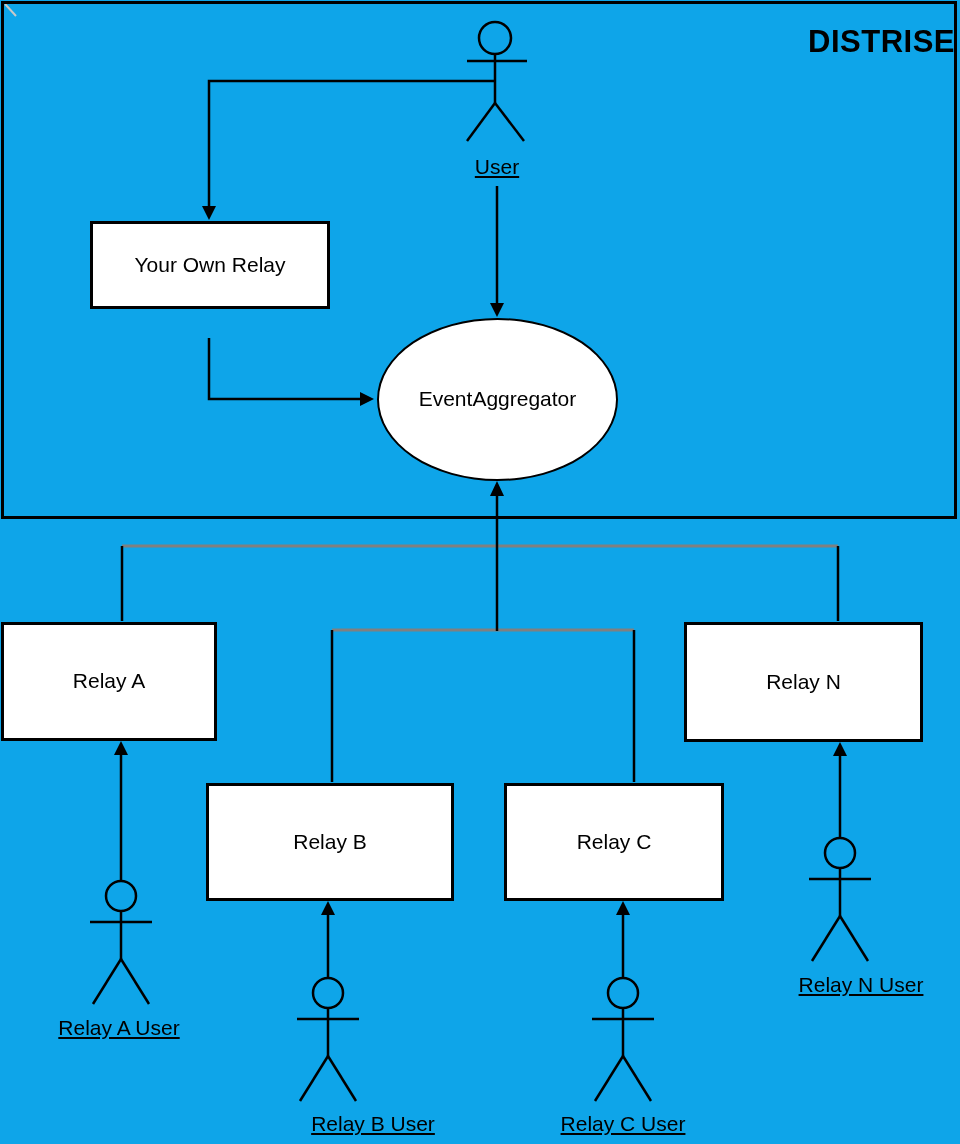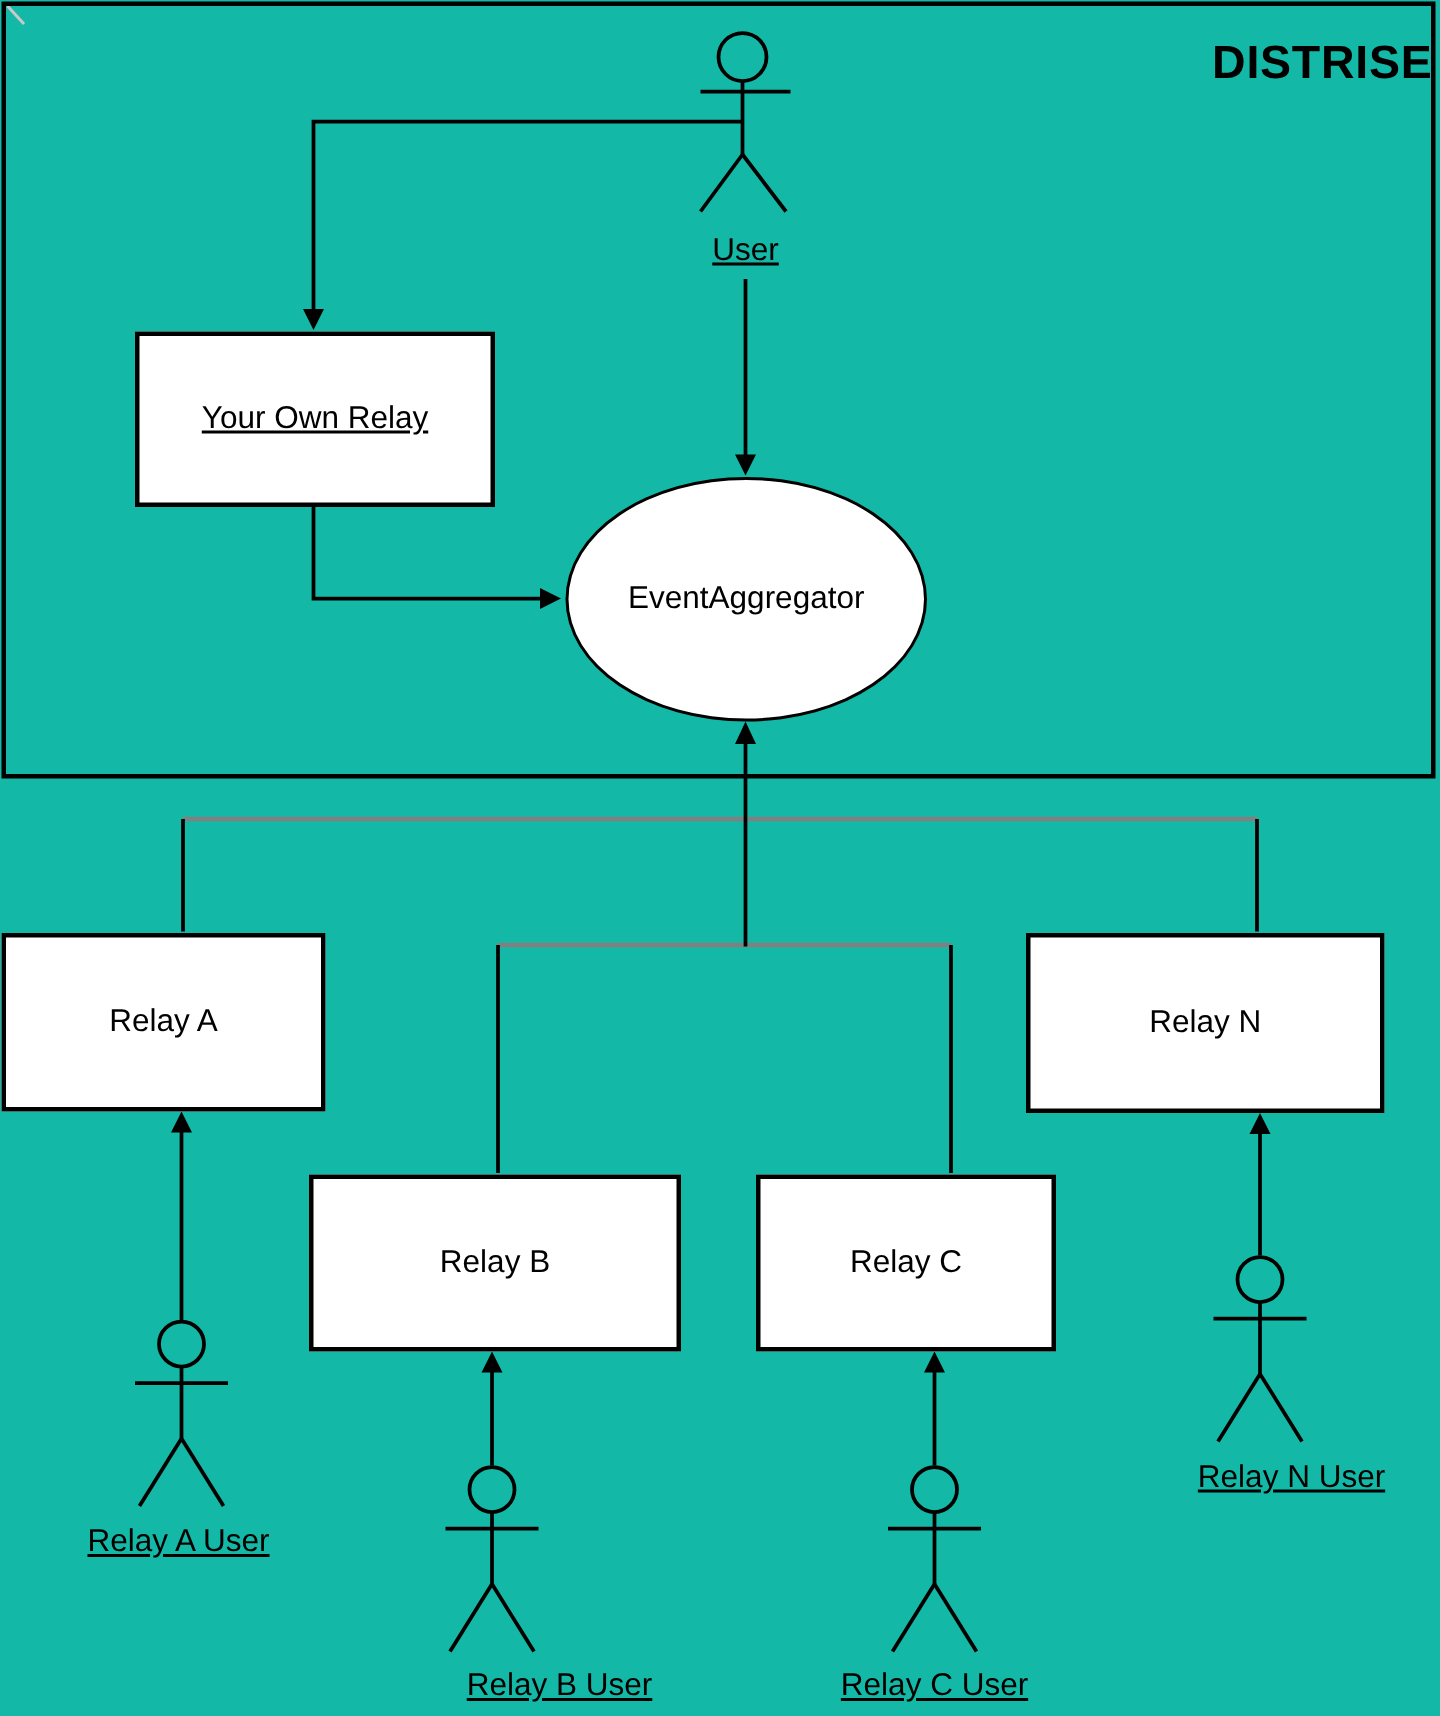--- a/index.html
+++ b/index.html
@@ -1,41 +1,41 @@
 <!DOCTYPE html>
 <html><head>
 <meta charset="utf-8">
 <style>
   html,body{margin:0;padding:0;background:#ffffff;}
   .canvas{
-    position:relative;width:960px;height:1144px;background:#14b8a6;
+    position:relative;width:960px;height:1144px;background:#0ea5e9;
     font-family:"Liberation Sans","DejaVu Sans",sans-serif;color:#000;overflow:hidden;
   }
   .layer{position:absolute;left:0;top:0;}
   .boundary{
     position:absolute;left:1px;top:1px;width:956px;height:518px;
     border:3px solid #000;box-sizing:border-box;background:transparent;
   }
   .title{
     position:absolute;top:24px;right:5px;
     font-size:31px;font-weight:700;letter-spacing:0.5px;white-space:nowrap;
   }
   .node{
     position:absolute;display:flex;align-items:center;justify-content:center;
     border:3px solid #000;background:#fff;box-sizing:border-box;
     font-size:21px;text-align:center;line-height:1.25;
   }
-  .node-your-own-relay{left:90px;top:221px;width:240px;height:117px;text-decoration:underline;}
+  .node-your-own-relay{left:90px;top:221px;width:240px;height:88px;}
   .node-event-aggregator{
     left:377px;top:318px;width:241px;height:163px;border-radius:50%;
     flex-direction:row;border-width:2.5px;
   }
   .node-relay-a{left:1px;top:622px;width:216px;height:119px;}
   .node-relay-b{left:206px;top:783px;width:248px;height:118px;}
-  .node-relay-c{left:504px;top:783px;width:200px;height:118px;}
+  .node-relay-c{left:504px;top:783px;width:220px;height:118px;}
   .node-relay-n{left:684px;top:622px;width:239px;height:120px;}
   .actor-label{
     position:absolute;transform:translate(-50%,-50%);
     font-size:21px;white-space:nowrap;text-align:center;text-decoration:underline;
   }
   .lbl-user{left:497px;top:167px;}
   .lbl-relay-a-user{left:119px;top:1028px;}
   .lbl-relay-b-user{left:329px;top:1124px;margin-left:44px;}
   .lbl-relay-c-user{left:623px;top:1124px;}
   .lbl-relay-n-user{left:861px;top:985px;}

